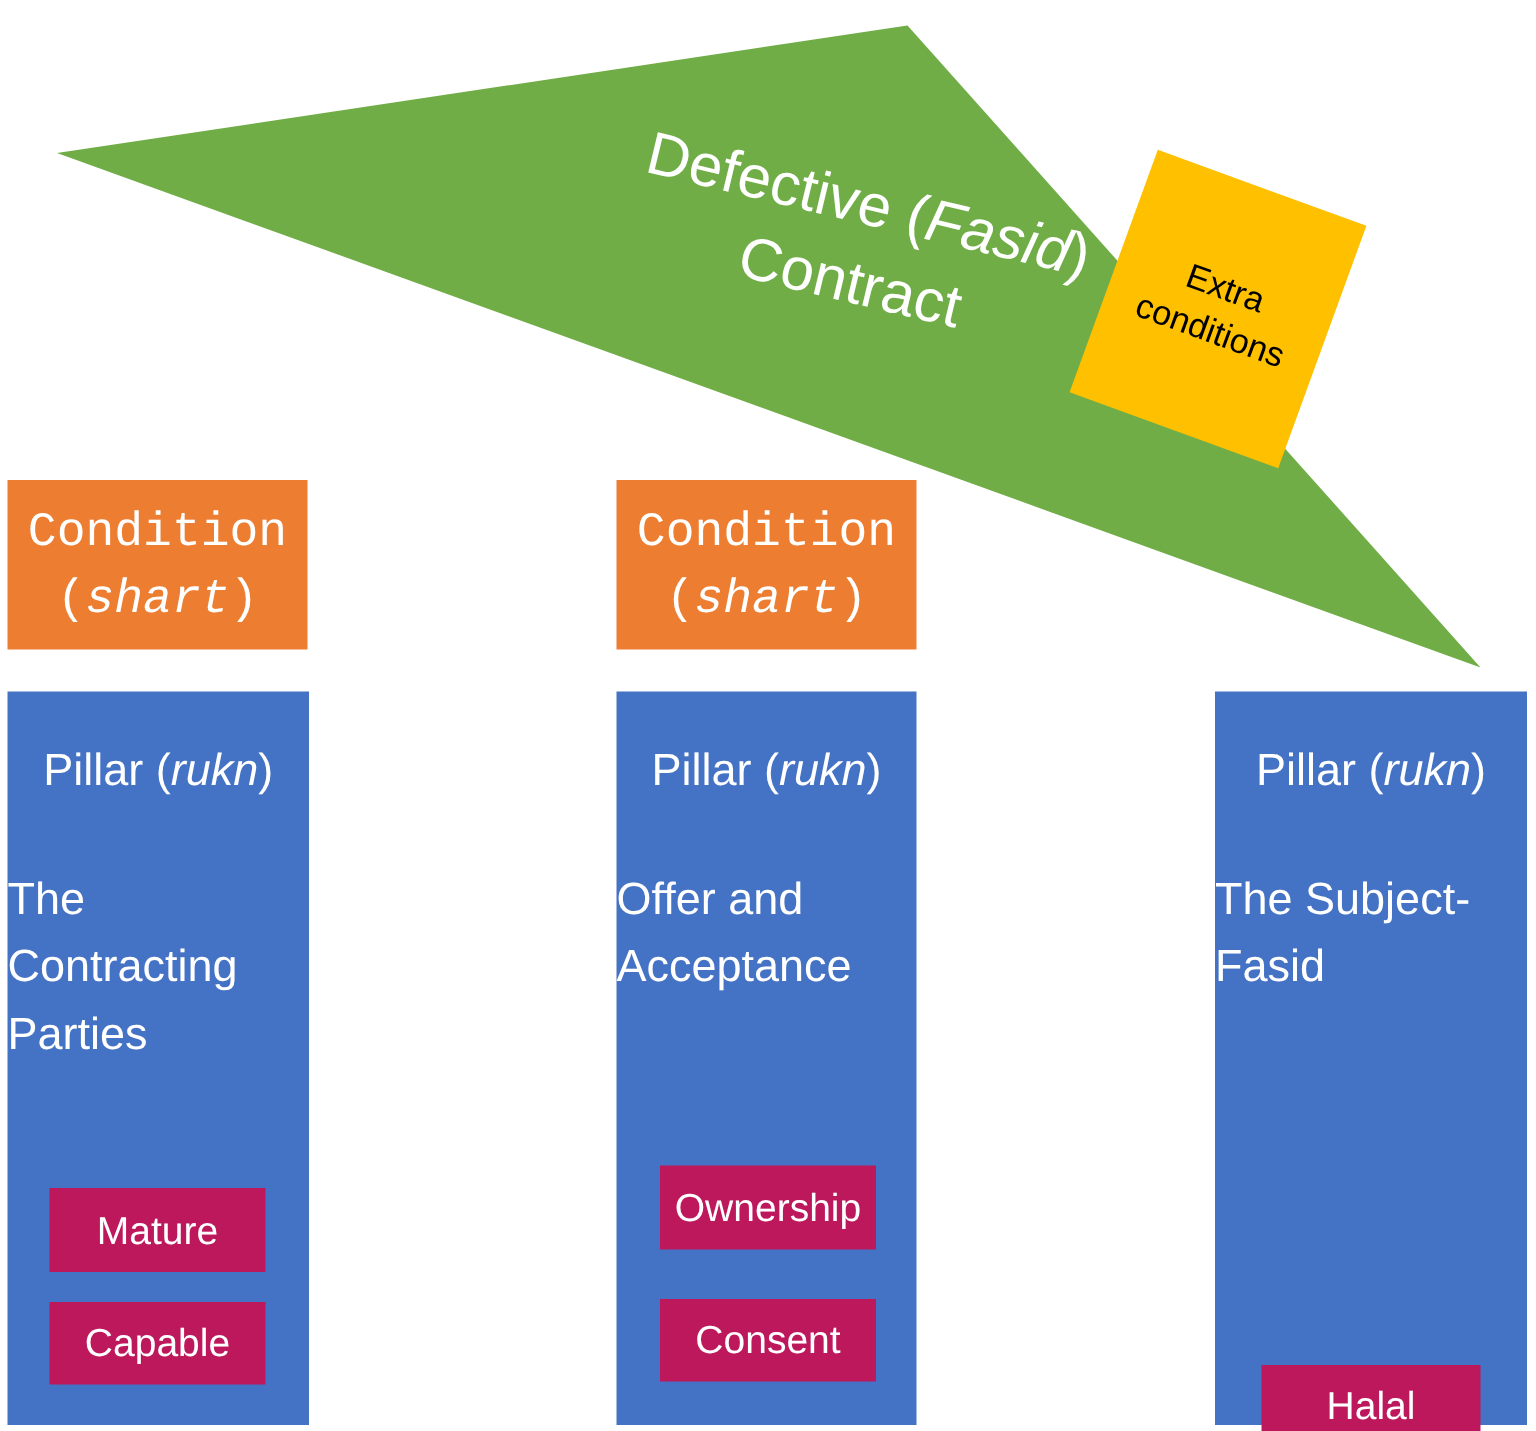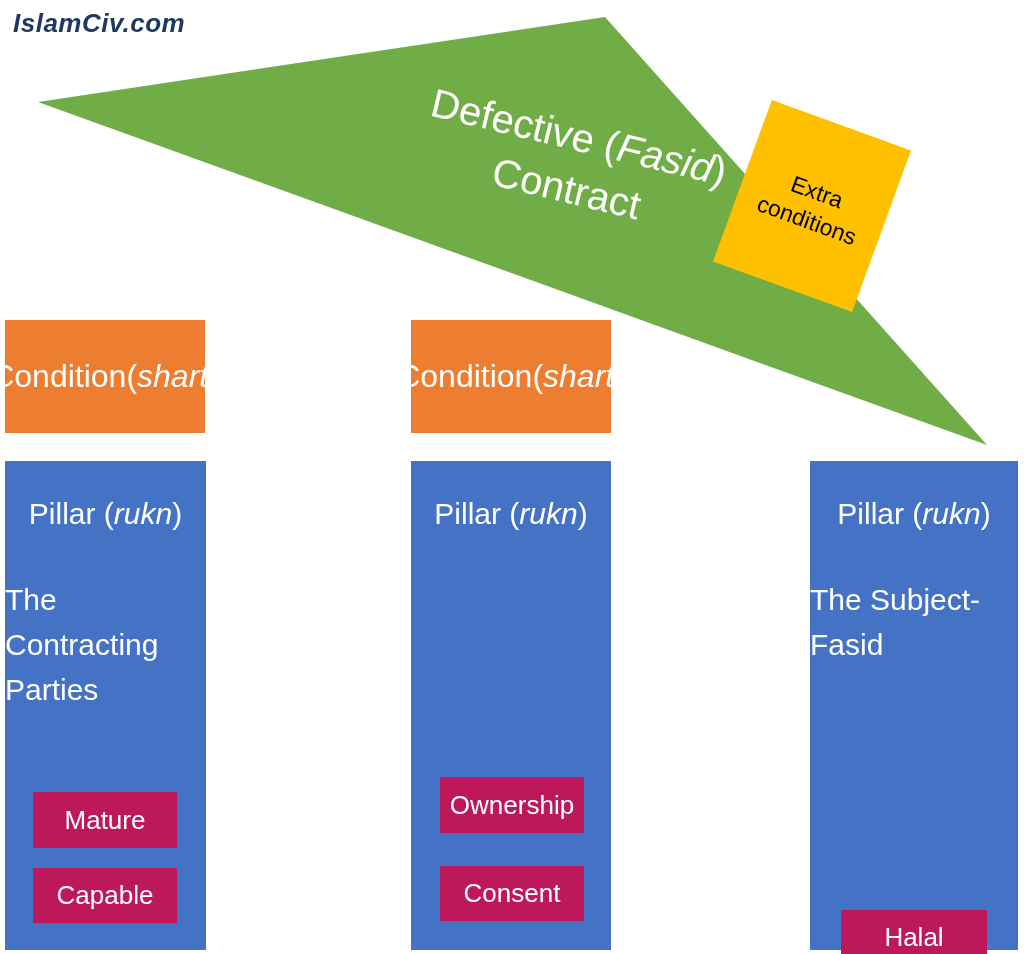--- a/index.html
+++ b/index.html
@@ -55,23 +55,24 @@
 
   
   .cond-box {
     top: 320px;
     width: 200px; height: 113px;
     background: #ED7D31;
     color: #ffffff;
     font-size: 32px;
     line-height: 45px;
     text-align: center;
-    display: flex; flex-direction: row;
+    display: flex; flex-direction: column;
     align-items: center; justify-content: center;
     z-index: 4;
+    font-family: Liberation Mono, monospace;
   }
   .cond-1 { left: 5px; }
   .cond-2 { left: 411px; }
 
   
   .pillar {
     top: 461px;
     height: 489px;
     background: #4472C4;
     color: #ffffff;
@@ -120,21 +121,20 @@
   <div class="abs banner">
     <div><span>Defective (</span><span class="it">Fasid</span><span>)</span></div>
     <div>Contract</div>
   </div>
 
   <div class="abs extra-note">
     <div>Extra</div>
     <div>conditions</div>
   </div>
 
-  <div class="abs watermark">IslamCiv.com</div>
 
   <div class="abs cond-box cond-1">
     <div>Condition</div>
     <div><span>(</span><span class="it">shart</span><span>)</span></div>
   </div>
 
   <div class="abs cond-box cond-2">
     <div>Condition</div>
     <div><span>(</span><span class="it">shart</span><span>)</span></div>
   </div>
@@ -145,20 +145,24 @@
       <div>The</div>
       <div>Contracting</div>
       <div>Parties</div>
     </div>
     <div class="tag tag-mature">Mature</div>
     <div class="tag tag-capable">Capable</div>
   </div>
 
   <div class="abs pillar pillar-2">
     <div class="pillar-label"><span>Pillar (</span><span class="it">rukn</span><span>)</span></div>
+    <div class="pillar-body">
+      <div>Offer and</div>
+      <div>Acceptance</div>
+    </div>
     <div class="tag tag-ownership">Ownership</div>
     <div class="tag tag-consent">Consent</div>
   </div>
 
   <div class="abs pillar pillar-3">
     <div class="pillar-label"><span>Pillar (</span><span class="it">rukn</span><span>)</span></div>
     <div class="pillar-body">
       <div>The Subject-</div>
       <div>Fasid</div>
     </div>

